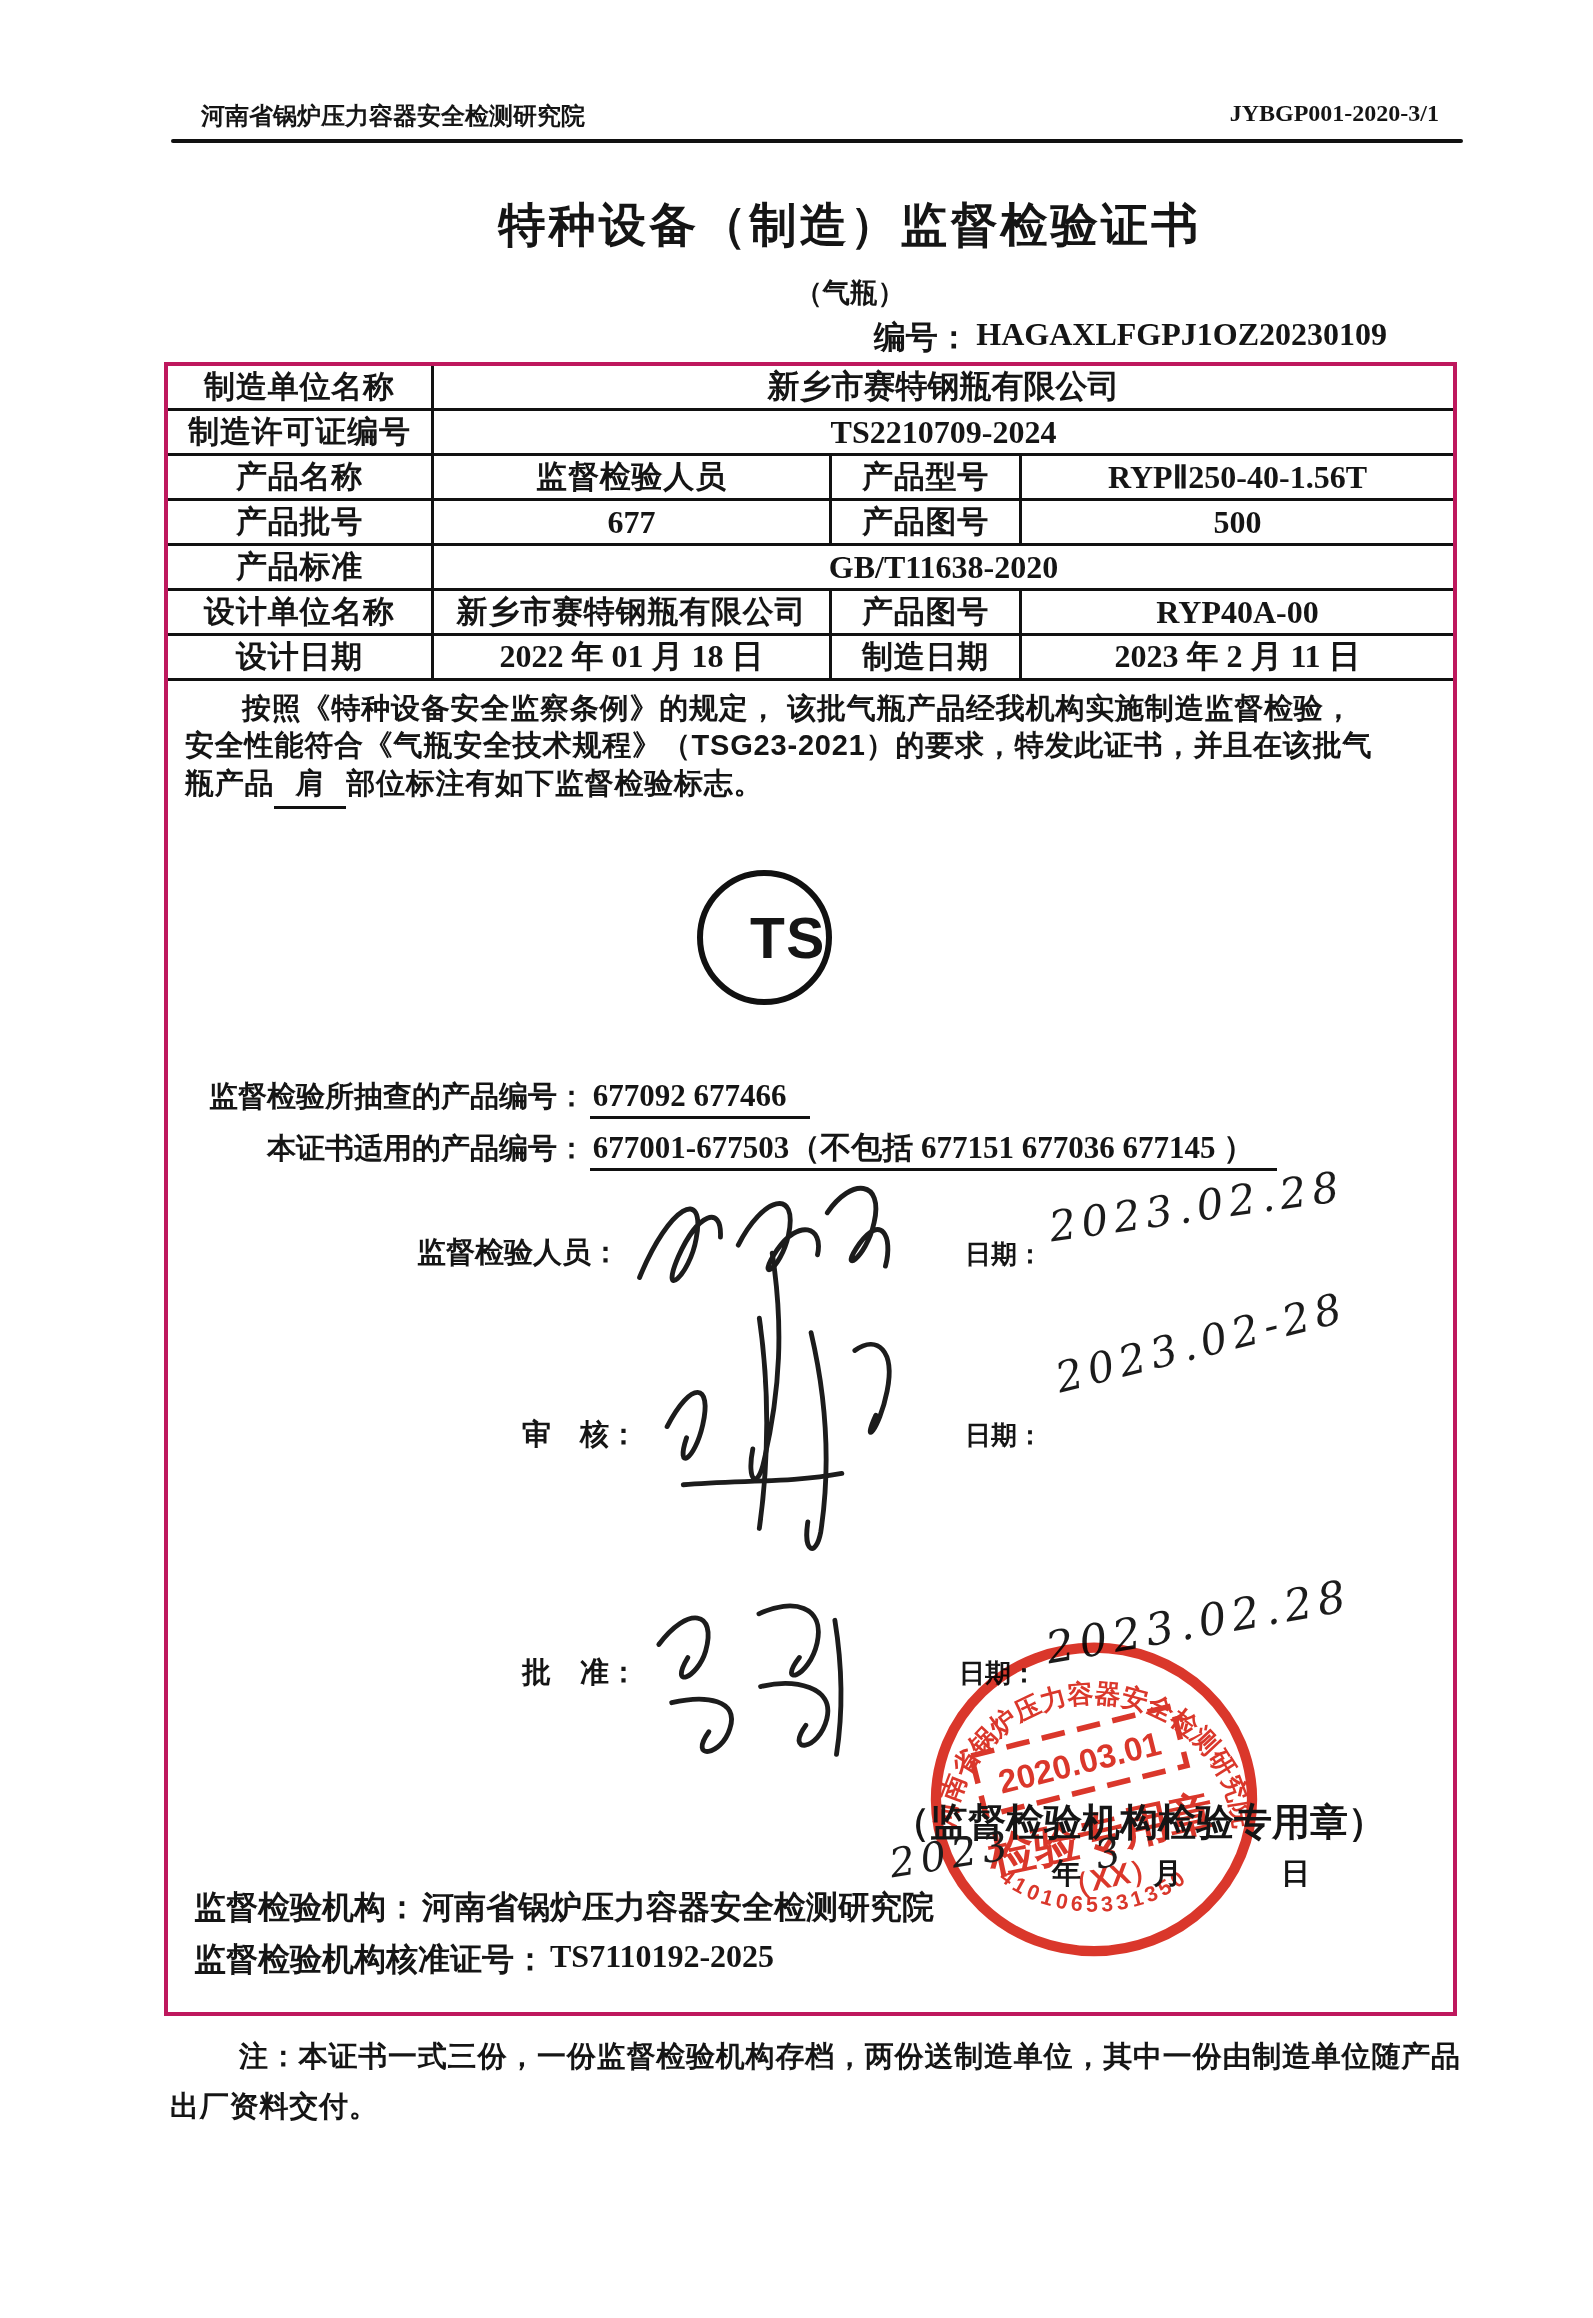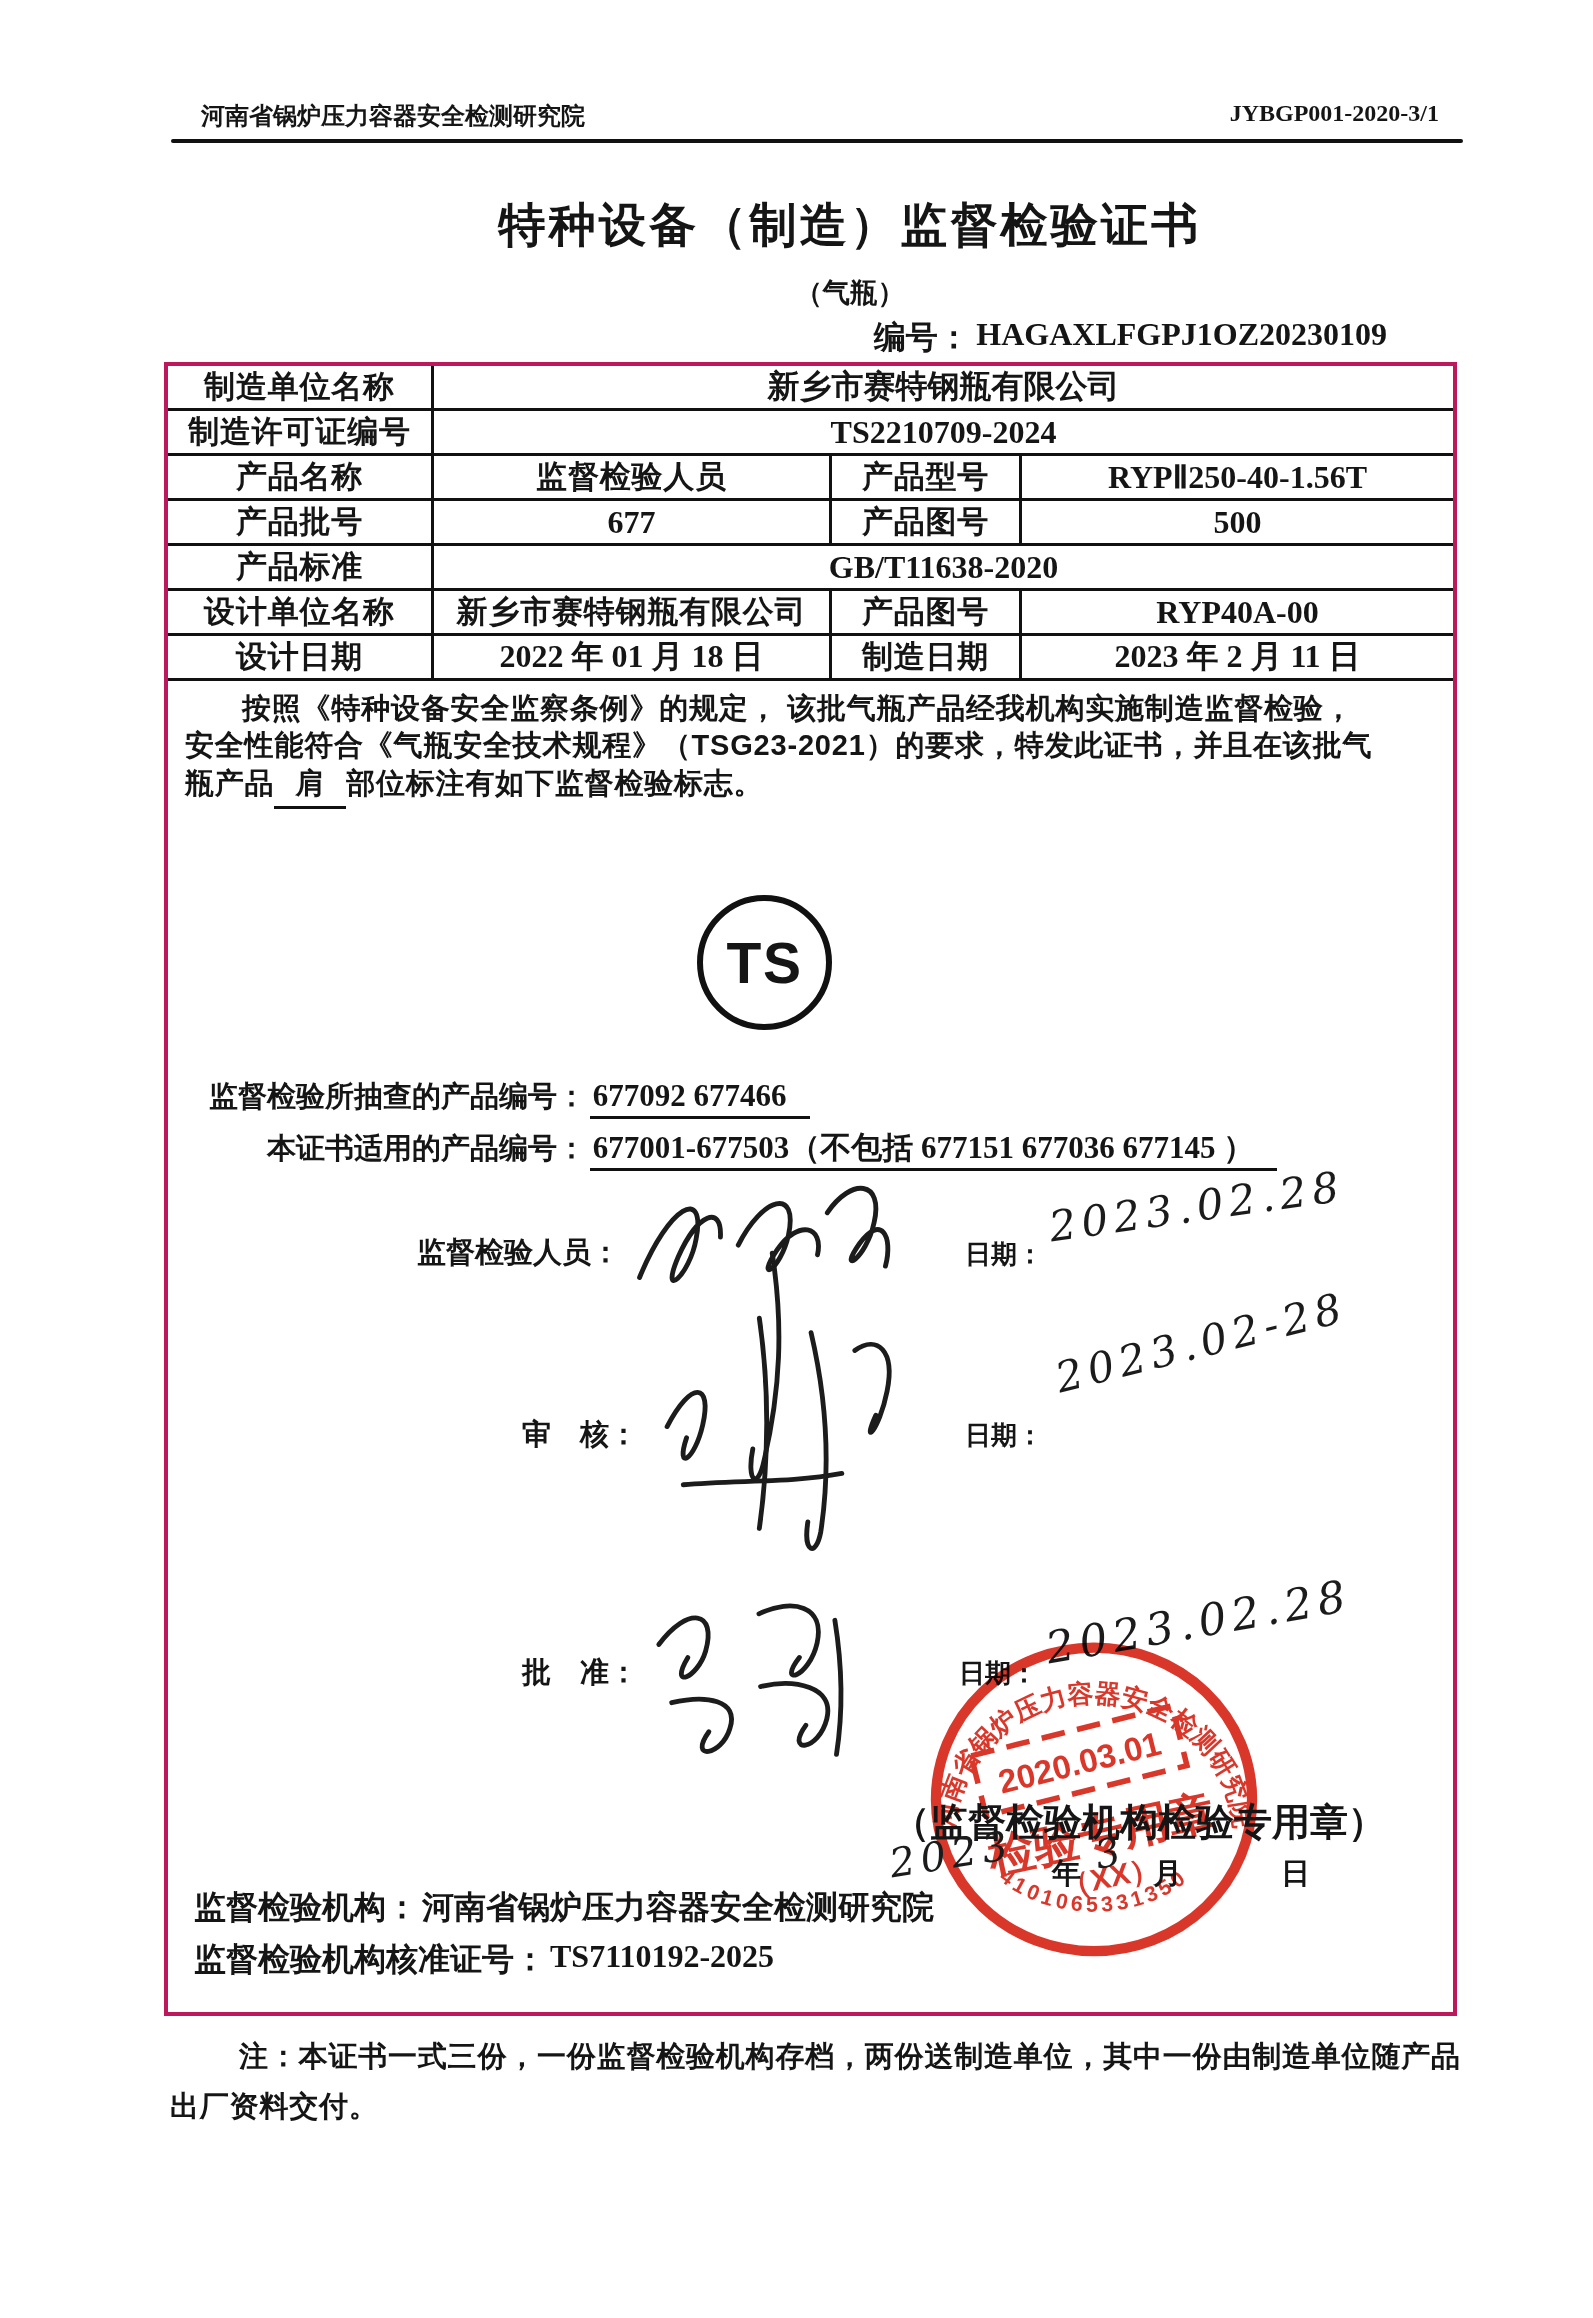--- a/index.html
+++ b/index.html
@@ -28,22 +28,22 @@
   .cell.last{border-right:none;}
   .cell.span3{grid-column:2/5;}
   .tl{font-size:31px;font-weight:700;letter-spacing:0.8px;}
   .tv{font-family:"Liberation Serif",serif;font-weight:700;font-size:32px;}
 
   
   .st-line{font-size:29px;font-weight:700;letter-spacing:0.8px;}
   .blank-underline{display:inline-block;border-bottom:3.2px solid #111;padding:0 21px 1.6px 21px;}
 
   
-  .ts-circle{left:697px;top:895px;width:135px;height:135px;border:6.5px solid #111;border-radius:50%;
-    display:flex;align-items:center;justify-content:center;box-sizing:border-box;}
+  .ts-circle{left:697px;top:870px;width:135px;height:135px;border:6.5px solid #111;border-radius:50%;
+    display:flex;align-items:center;justify-content:flex-end;box-sizing:border-box;}
   .ts-text{font-size:57px;font-weight:700;letter-spacing:1.6px;font-family:"Liberation Sans",sans-serif;}
 
   
   .pn-label{font-size:29px;font-weight:700;}
   .pn-value{font-family:"Liberation Serif",serif;font-weight:700;font-size:31px;border-bottom:3.2px solid #111;padding:0 23px 3.2px 3.2px;}
 
   
   .sig-label{font-size:29px;font-weight:700;}
   .date-label{font-size:26px;font-weight:700;}
   .hand{font-family:"DejaVu Serif",serif;font-style:italic;color:#1b1b1b;letter-spacing:5.7px;}

